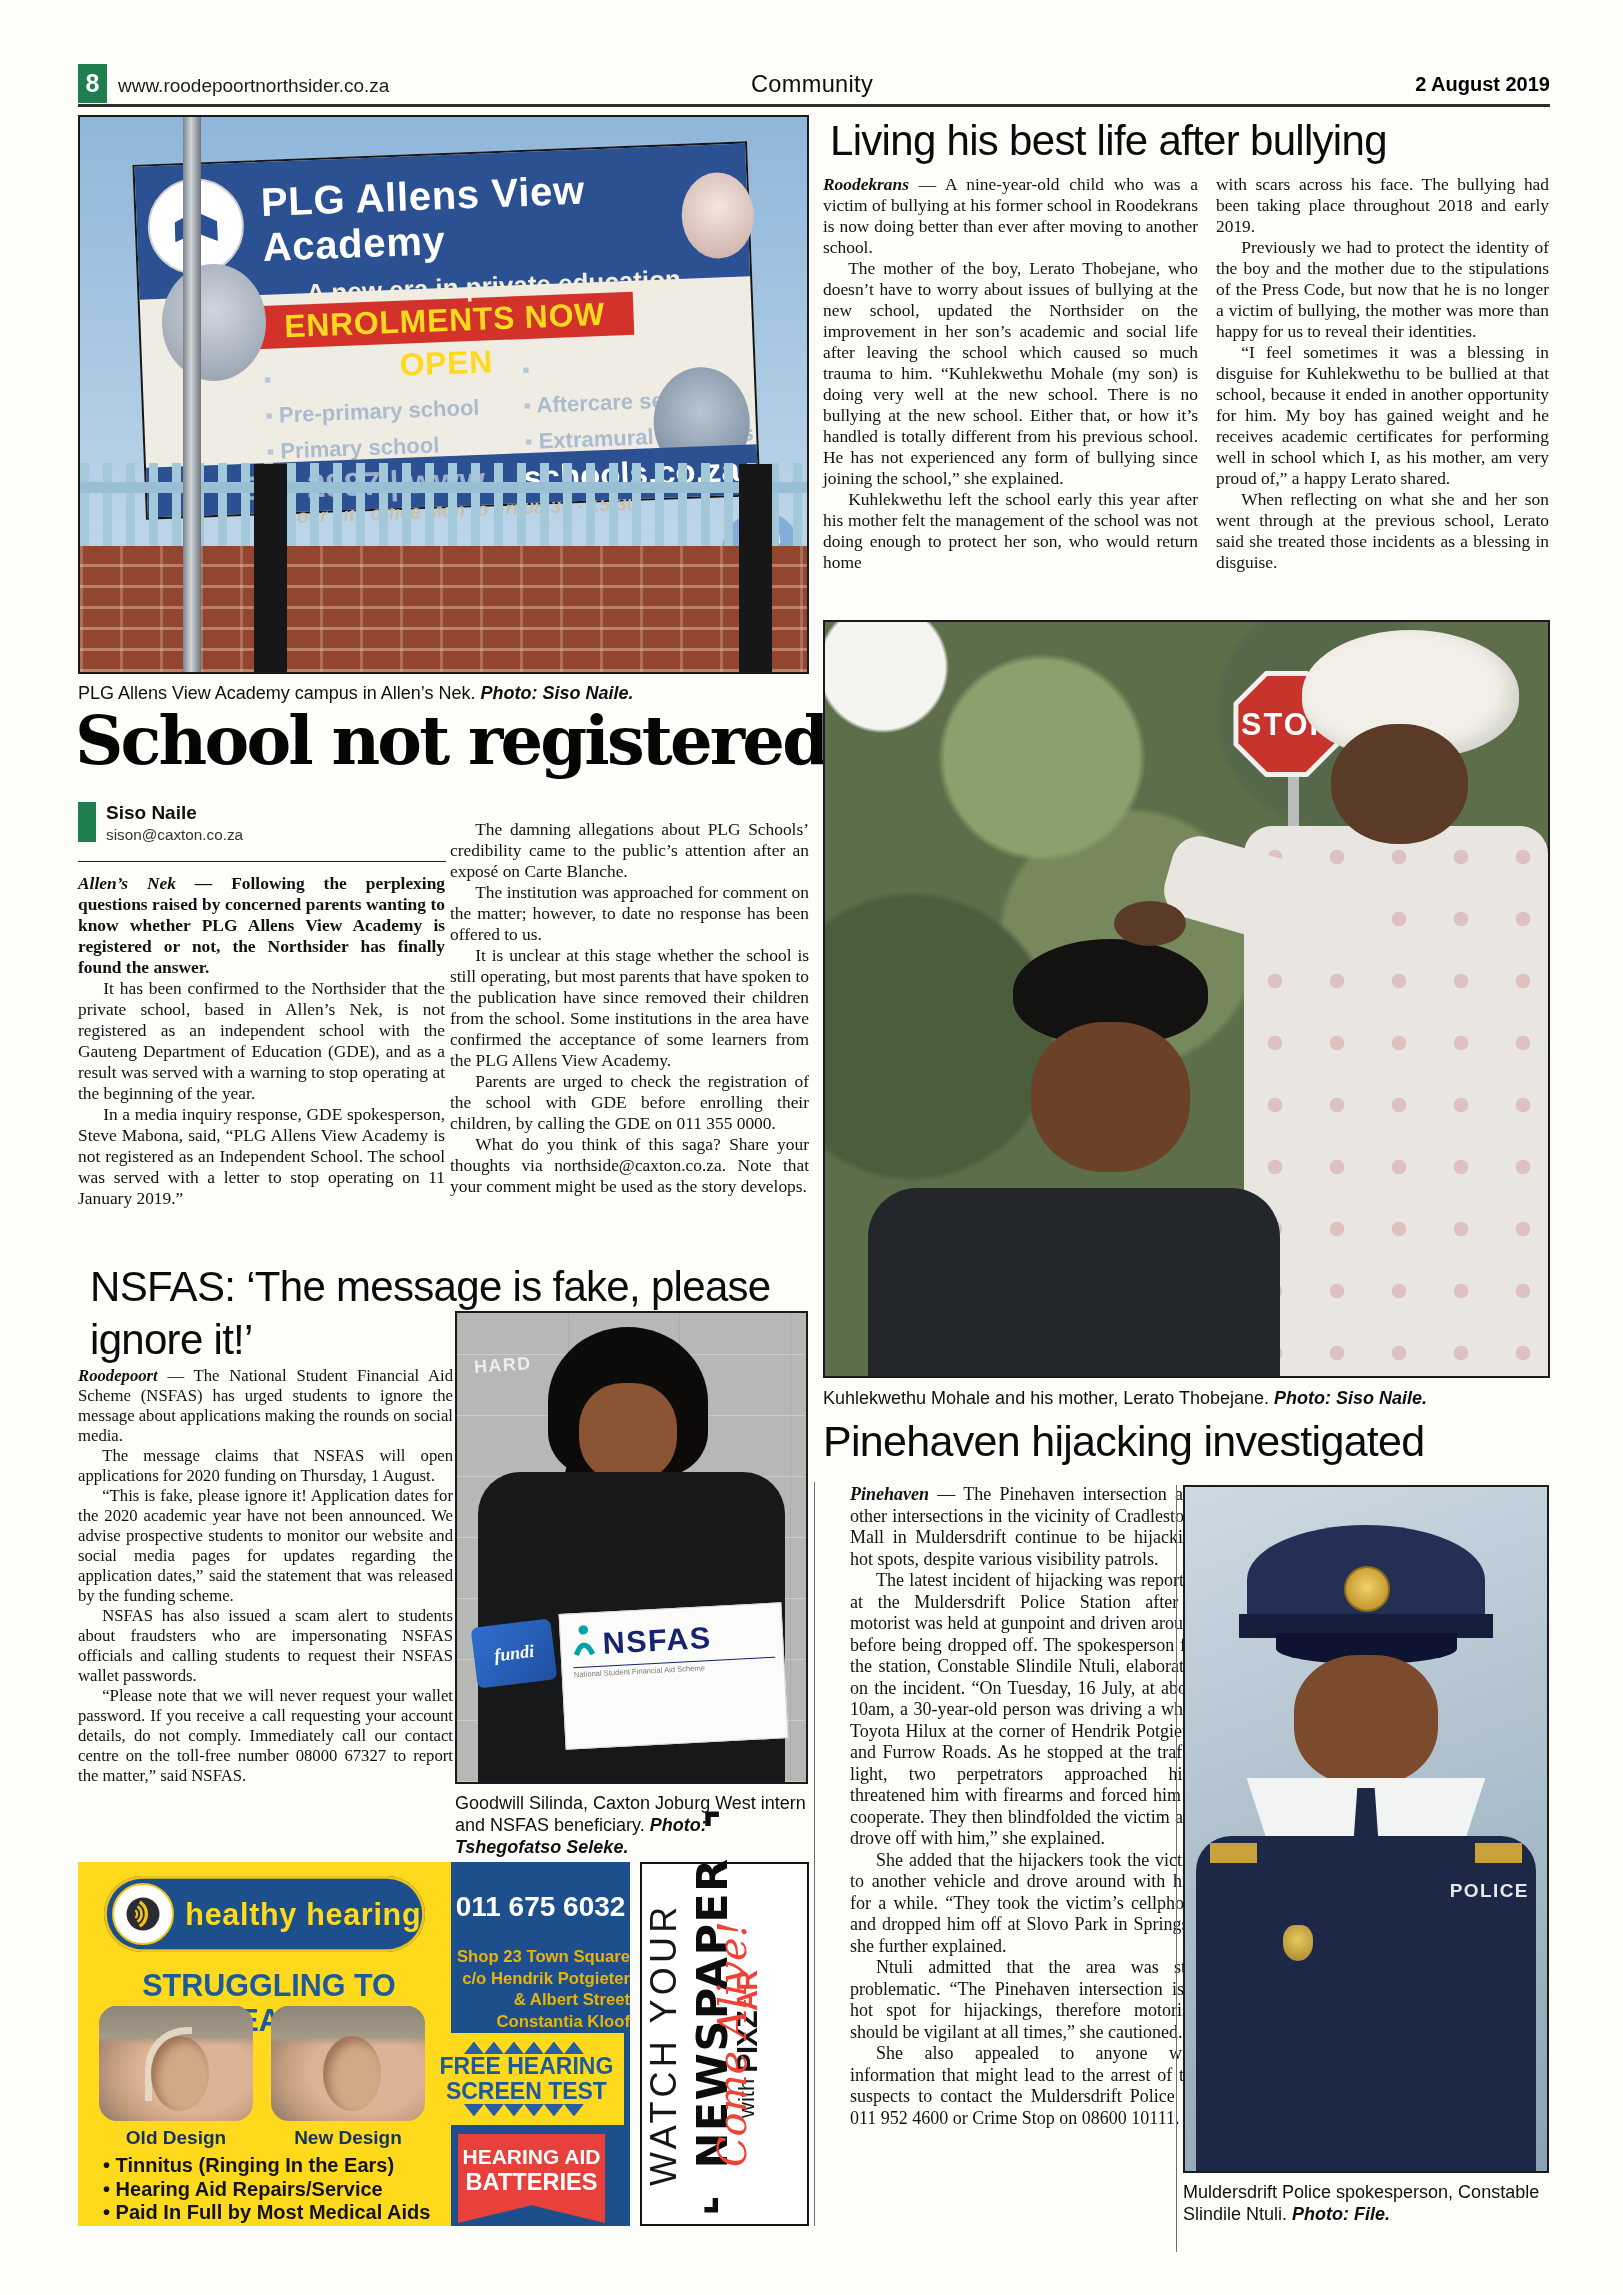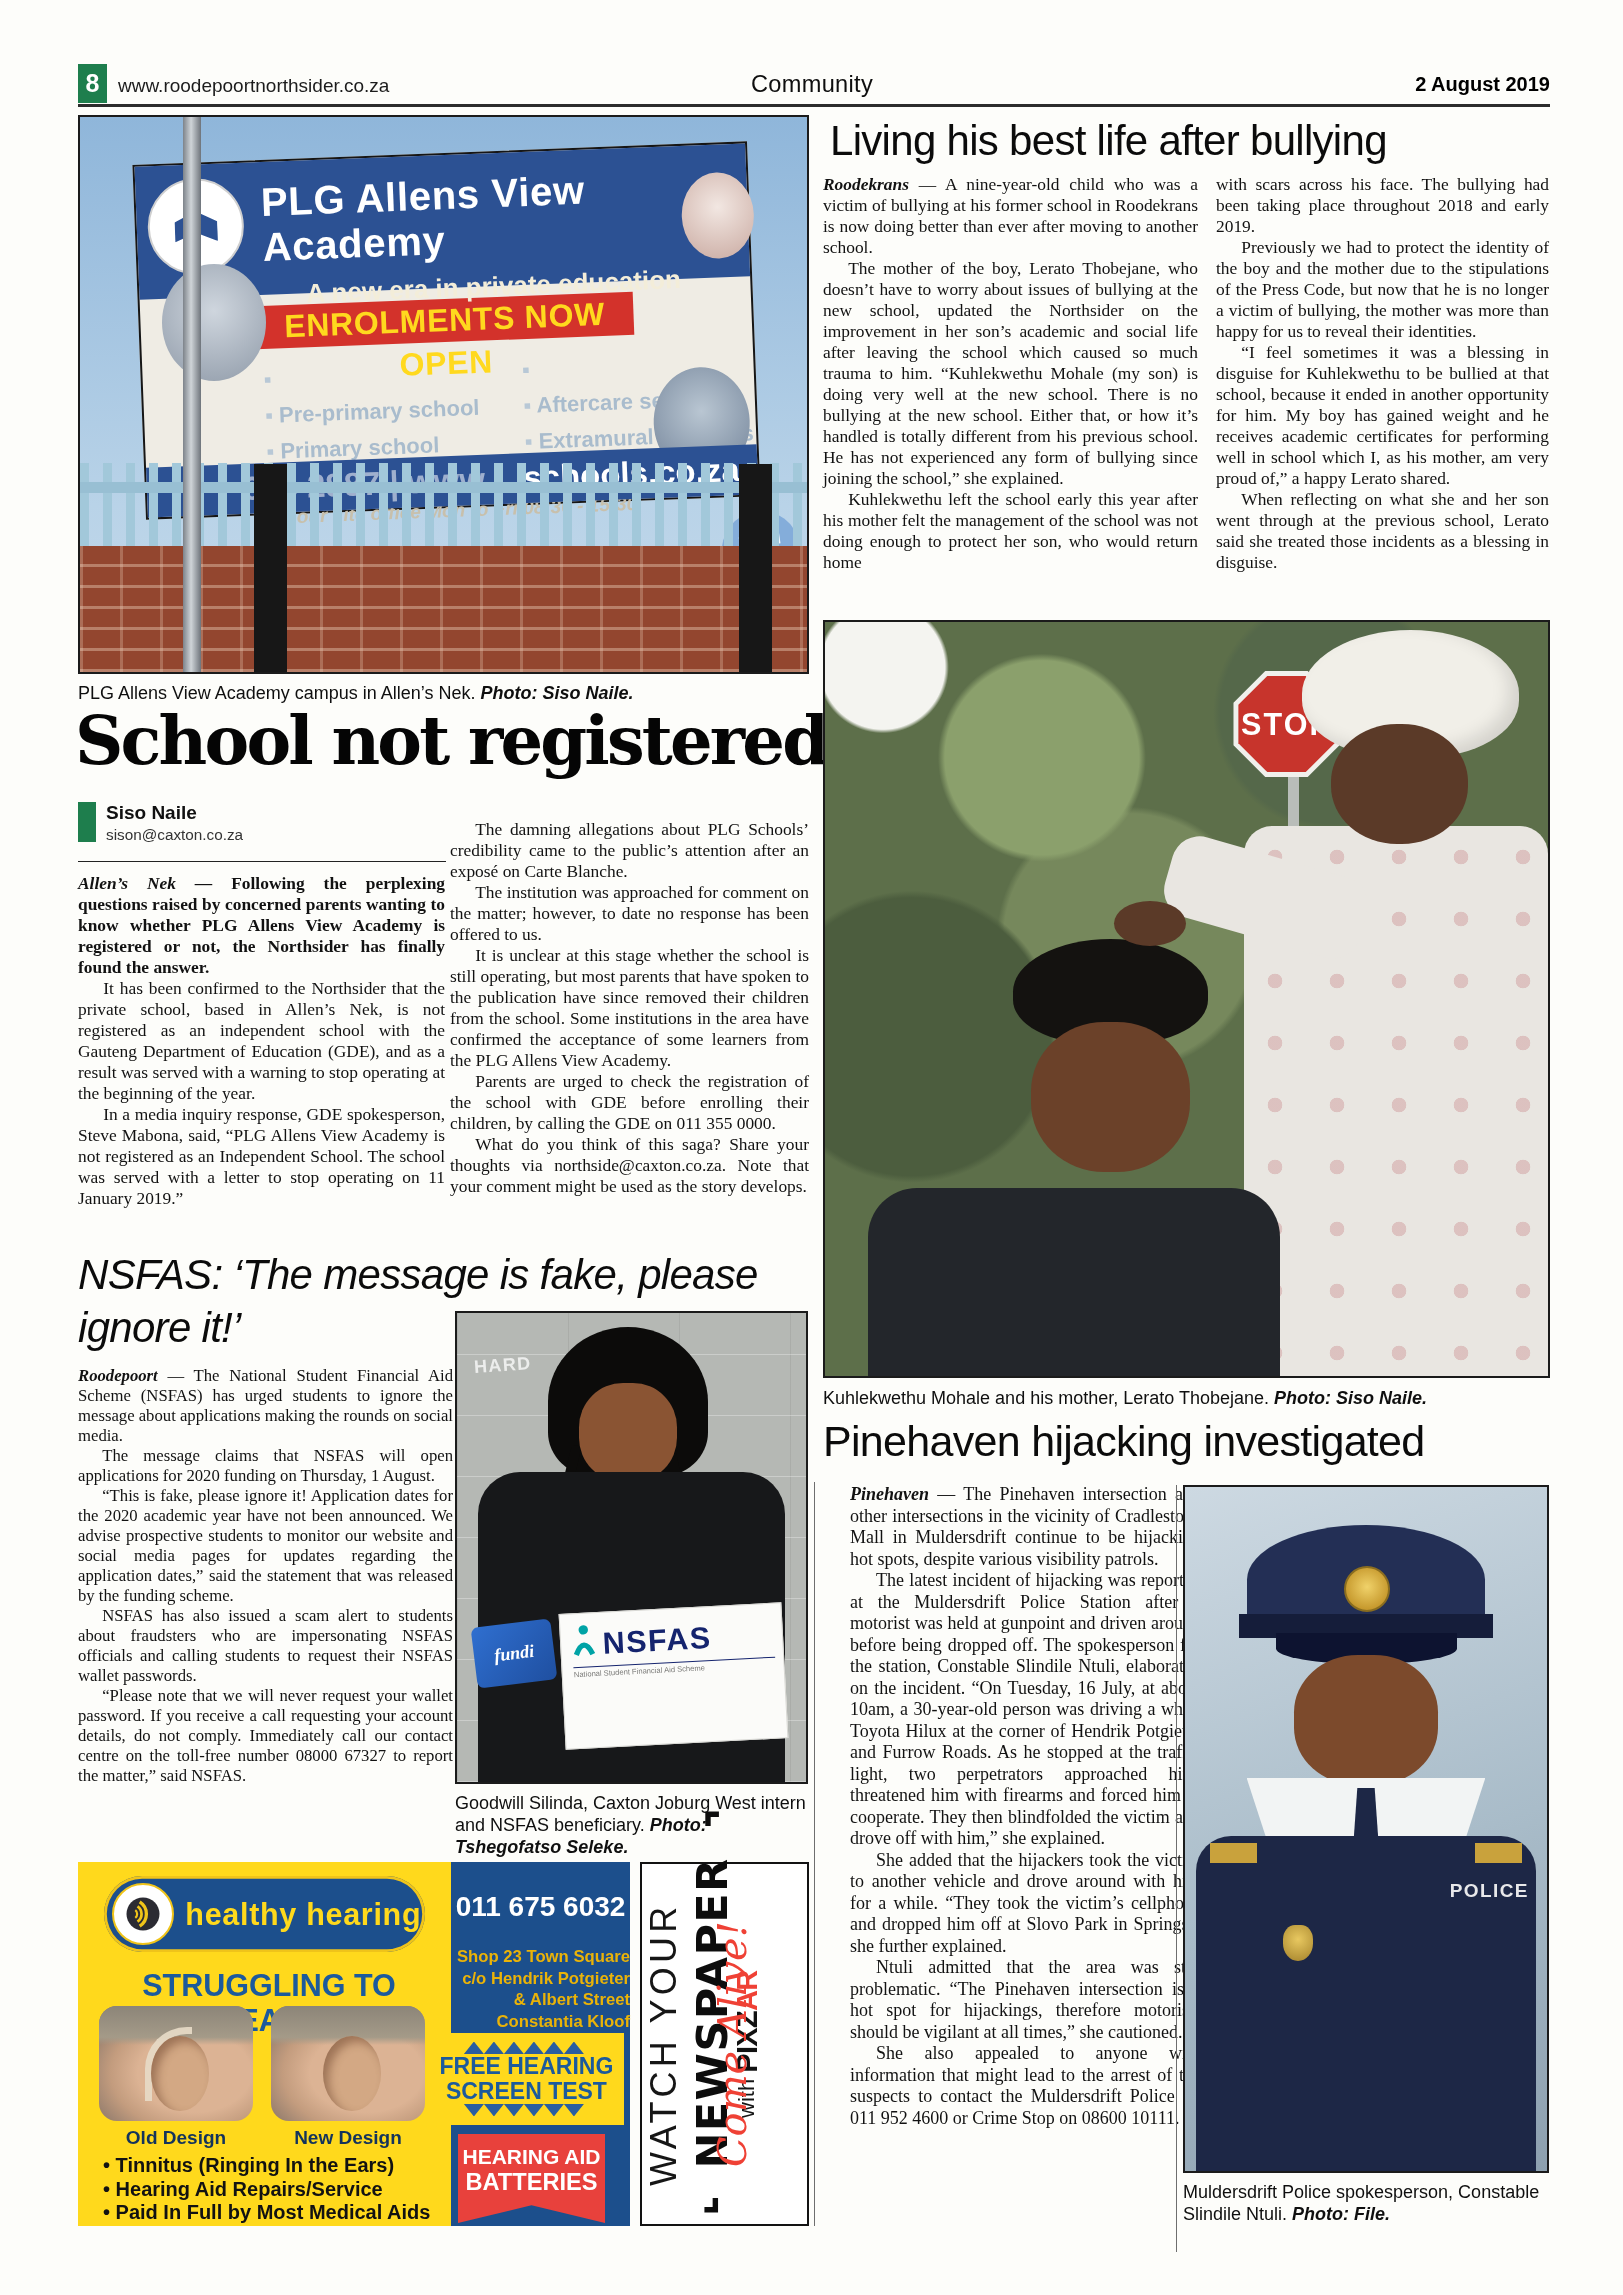--- a/index.html
+++ b/index.html
@@ -257,21 +257,21 @@
   <div class="abs mom-wrap"></div>
   <div class="abs mom-face"></div>
   <div class="abs mom-arm"></div>
   <div class="abs boy-shirt"></div>
   <div class="abs boy-hair"></div>
   <div class="abs mom-hand"></div>
   <div class="abs boy-face"></div>
 </div>
 <div class="abs cap" id="cap-bully"><span>Kuhlekwethu Mohale and his mother, Lerato Thobejane.</span> <b>Photo: Siso Naile.</b></div>
 
-<h1 class="abs sans-head" id="nsfas-headline" style="margin:0;font-style:italic;">NSFAS: ‘The message is fake, please ignore it!’</h1>
+<h1 class="abs sans-head" id="nsfas-headline" style="margin:12px;">NSFAS: ‘The message is fake, please ignore it!’</h1>
 <div class="abs bcol" id="nsfas-col">
   <p class="para first"><b class="dl">Roodepoort</b> <span>— The National Student Financial Aid Scheme (NSFAS) has urged students to ignore the message about applications making the rounds on social media.</span></p>
   <div>
       <p class="para">The message claims that NSFAS will open applications for 2020 funding on Thursday, 1 August.</p>
       <p class="para">“This is fake, please ignore it! Application dates for the 2020 academic year have not been announced. We advise prospective students to monitor our website and social media pages for updates regarding the application dates,” said the statement that was released by the funding scheme.</p>
       <p class="para">NSFAS has also issued a scam alert to students about fraudsters who are impersonating NSFAS officials and calling students to request their NSFAS wallet passwords.</p>
       <p class="para">“Please note that we will never request your wallet password. If you receive a call requesting your account details, do not comply. Immediately call our contact centre on the toll-free number 08000 67327 to report the matter,” said NSFAS.</p>
     </div>
 </div>
 

